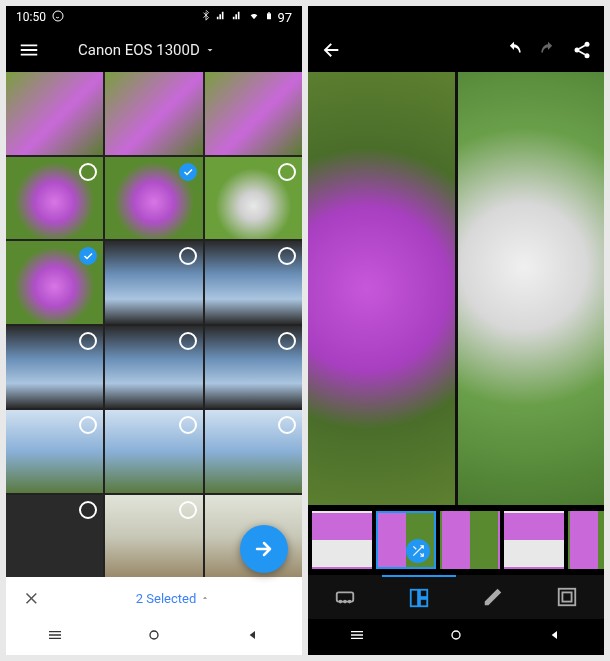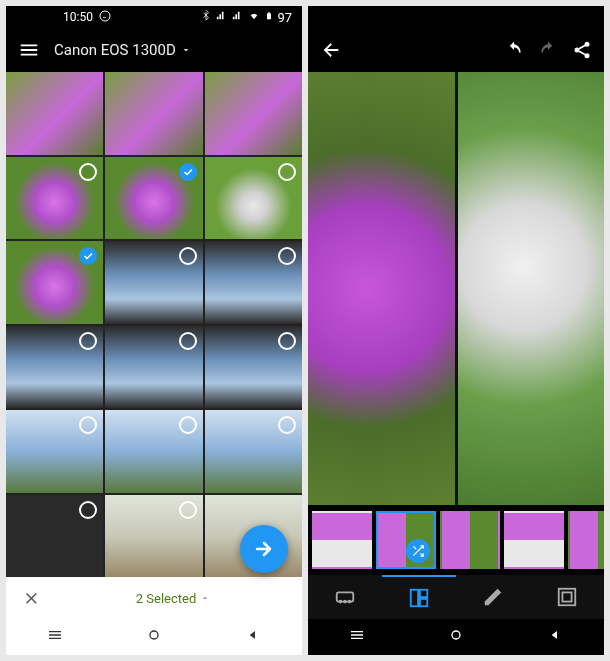--- a/index.html
+++ b/index.html
@@ -23,41 +23,41 @@
 }
 .status-bar {
   height: 22px;
   display: flex;
   justify-content: space-between;
   align-items: center;
   padding: 0 10px;
   color: #fff;
   font-size: 12px;
   background: #000;
-  margin-left: 47px;
 }
 .status-left { display: flex; gap: 6px; }
 .status-right { display: flex; gap: 4px; align-items: center; }
 .toolbar {
   height: 44px;
   display: flex;
   align-items: center;
   padding: 0 12px;
   gap: 14px;
   color: #fff;
   background: #000;
 }
 .toolbar-title {
   font-size: 15px;
   font-weight: 400;
   color: #eee;
   flex: 1;
   display: flex;
   align-items: center;
   gap: 4px;
+  margin-left: 24px;
 }
 .icon-btn { cursor: pointer; display: inline-flex; }
 .grid {
   flex: 1;
   display: grid;
   grid-template-columns: repeat(3, 1fr);
   gap: 2px;
   background: #222;
   overflow: hidden;
 }
@@ -98,21 +98,21 @@
 }
 .selection-bar {
   height: 42px;
   background: #fff;
   display: flex;
   align-items: center;
   padding: 0 16px;
   gap: 20px;
 }
 .sel-count {
-  color: #4d7c0f;
+  color: #3b82f6;
   font-size: 13px;
   flex: 1;
   text-align: center;
   display: flex;
   align-items: center;
   justify-content: center;
   gap: 4px;
 }
 .nav-bar {
   height: 36px;

